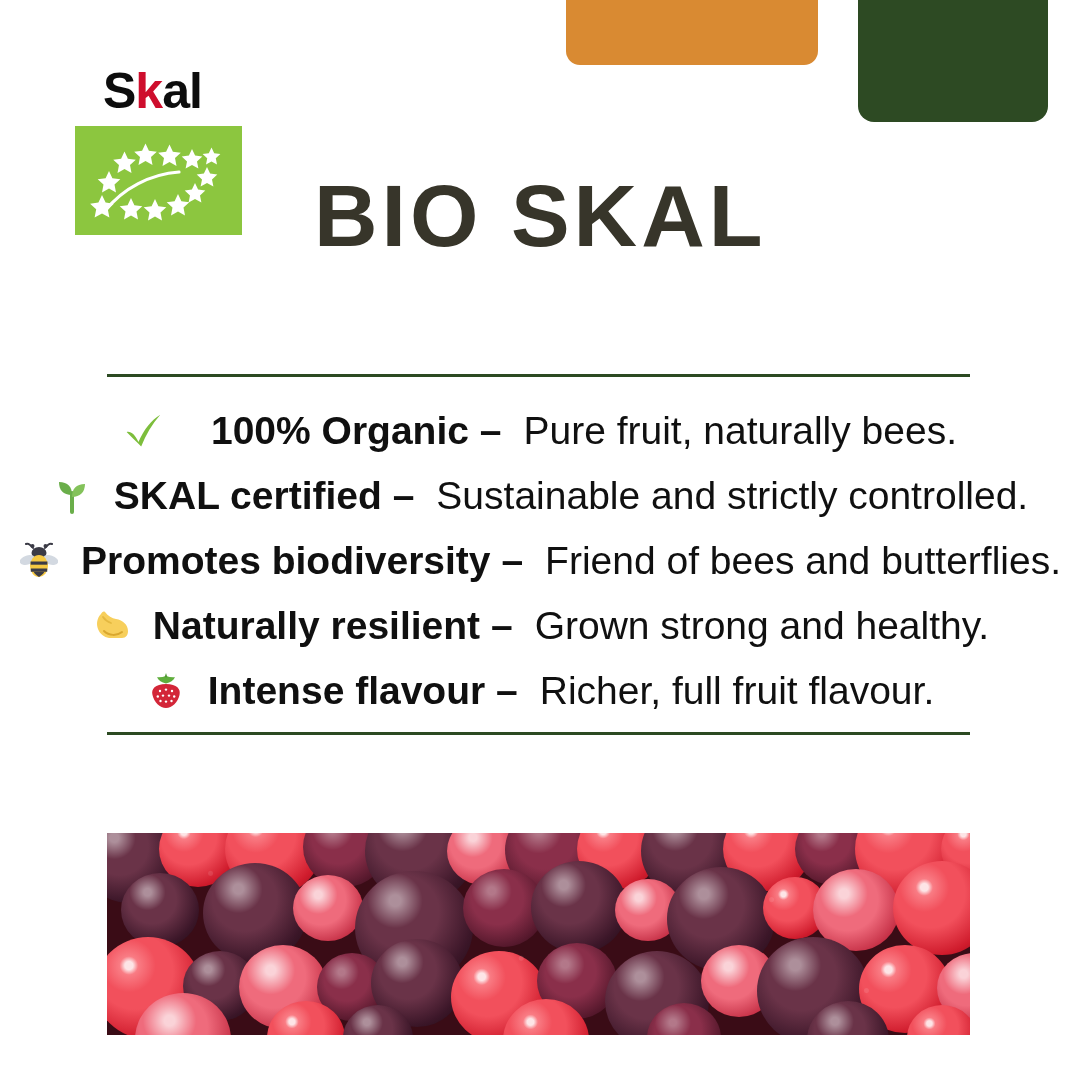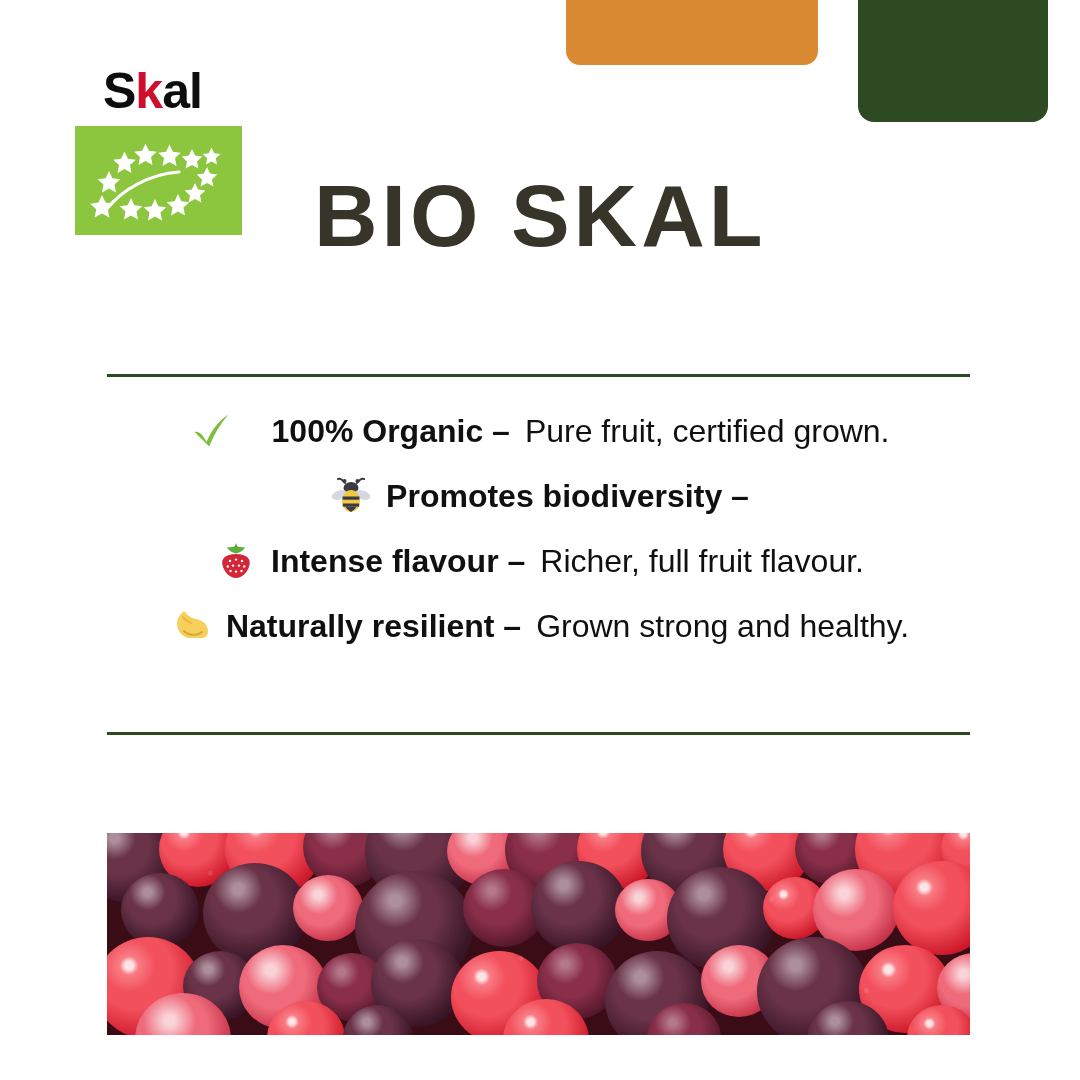--- a/index.html
+++ b/index.html
@@ -116,24 +116,24 @@
     right: 0;
     top: 398px;
     display: flex;
     flex-direction: column;
     align-items: center;
   }
   .benefit-row {
     display: flex;
     align-items: center;
     justify-content: flex-end;
-    gap: 15px;
+    gap: 22px;
     height: 65px;
     color: #101010;
-    font-size: 32px;
+    font-size: 39px;
     line-height: 34px;
     white-space: nowrap;
   }
   .benefit-icon {
     width: 40px;
     height: 40px;
     flex: 0 0 40px;
     display: flex;
     align-items: center;
     justify-content: center;
@@ -240,41 +240,65 @@
 
 <div id="benefits">
 
   <div class="benefit-row" id="benefit-row-0">
     <span class="benefit-icon">
       <svg width="44" height="40" viewBox="0 0 44 40" aria-hidden="true">
         <path d="M4 21 C 9 20, 13 24, 17 32 C 23 18, 31 8, 41 2 C 32 12, 25 24, 20 37 C 14 31, 9 26, 4 21 Z" fill="#7DBE3C"></path>
       </svg>
     </span>
     <span class="benefit-lead">100% Organic –</span>
-    <span class="benefit-rest"> Pure fruit, certified grown.</span>
-  </div>
-
+    <span class="benefit-rest"> Pure fruit, naturally bees.</span>
+  </div>
+
+  <div class="benefit-row" id="benefit-row-1">
+    <span class="benefit-icon">
+      <svg width="34" height="36" viewBox="0 0 34 36" aria-hidden="true">
+        <path d="M17 34 L17 15" stroke="#6AAE4A" stroke-width="4" stroke-linecap="round" fill="none"></path>
+        <path d="M17 17 C 8 17, 4 12, 4 4 C 13 4, 17 9, 17 17 Z" fill="#6AAE4A"></path>
+        <path d="M17 19 C 25 19, 30 14, 30 6 C 21 6, 17 11, 17 19 Z" fill="#83C25A"></path>
+      </svg>
+    </span>
+    <span class="benefit-lead">SKAL certified –</span>
+    <span class="benefit-rest"> Sustainable and strictly controlled.</span>
+  </div>
 
   <div class="benefit-row" id="benefit-row-2">
     <span class="benefit-icon">
       <svg width="38" height="38" viewBox="0 0 38 38" aria-hidden="true">
         <path d="M13 6 C 10 2, 8 1, 6 2" stroke="#3b3b46" stroke-width="2" fill="none" stroke-linecap="round"></path>
         <path d="M25 6 C 28 2, 30 1, 32 2" stroke="#3b3b46" stroke-width="2" fill="none" stroke-linecap="round"></path>
         <circle cx="12.5" cy="4" r="2" fill="#3b3b46"></circle>
         <circle cx="25.5" cy="4" r="2" fill="#3b3b46"></circle>
         <ellipse cx="19" cy="11" rx="7.5" ry="6" fill="#3b3b46"></ellipse>
         <ellipse cx="7.5" cy="18" rx="8" ry="4.6" fill="#cfd6de" opacity="0.92" transform="rotate(-18 7.5 18)"></ellipse>
         <ellipse cx="30.5" cy="18" rx="8" ry="4.6" fill="#cfd6de" opacity="0.92" transform="rotate(18 30.5 18)"></ellipse>
         <ellipse cx="19" cy="24" rx="9" ry="11" fill="#F5C842"></ellipse>
         <path d="M10.6 19.5 h16.8 v3.2 h-16.8 z" fill="#3b3b46"></path>
         <path d="M10.8 26.5 h16.4 v3.2 h-16.4 z" fill="#3b3b46"></path>
         <path d="M19 35 C 16.5 33.4, 14.6 31.6, 13.6 29.7 h10.8 C 23.4 31.6, 21.5 33.4, 19 35 Z" fill="#3b3b46"></path>
       </svg>
     </span>
     <span class="benefit-lead">Promotes biodiversity –</span>
+    <span class="benefit-rest"> Friend of bees and butterflies.</span>
+  </div>
+
+  <div class="benefit-row" id="benefit-row-3">
+    <span class="benefit-icon">
+      <svg width="38" height="38" viewBox="0 0 38 38" aria-hidden="true">
+        <path d="M9 7 C 5 11, 4 17, 6 22 C 8 27, 12 30, 17 31 L 30 31 C 34 31, 36 28, 36 24 C 36 18, 31 13, 24 12 C 20 11.4, 16 9, 13 5 C 11.5 4, 10 5, 9 7 Z" fill="#F7CF5C"></path>
+        <path d="M12 24 C 17 29, 25 29, 30 25" stroke="#d9a72f" stroke-width="2" fill="none" stroke-linecap="round"></path>
+        <path d="M11 10 C 13 13, 16 15, 19 16" stroke="#e4b840" stroke-width="1.8" fill="none" stroke-linecap="round"></path>
+      </svg>
+    </span>
+    <span class="benefit-lead">Naturally resilient –</span>
+    <span class="benefit-rest"> Grown strong and healthy.</span>
   </div>
 
   <div class="benefit-row" id="benefit-row-4">
     <span class="benefit-icon">
       <svg width="34" height="38" viewBox="0 0 34 38" aria-hidden="true">
         <path d="M17 12 C 6 12, 2 17, 3.5 23 C 5 30, 11 36, 17 36 C 23 36, 29 30, 30.5 23 C 32 17, 28 12, 17 12 Z" fill="#D32638"></path>
         <path d="M17 4 C 14 5, 11 5.6, 8 5.2 C 9.6 8.4, 12.6 10.6, 17 11.4 C 21.4 10.6, 24.4 8.4, 26 5.2 C 23 5.6, 20 5, 17 4 Z" fill="#5FAE3C"></path>
         <path d="M17 1 L18.4 5.2 L15.6 5.2 Z" fill="#4E9732"></path>
         <g fill="#ffffff">
           <circle cx="11" cy="19" r="1.2"></circle>
@@ -287,32 +311,20 @@
             <circle cx="11.5" cy="29" r="1.2"></circle>
             <circle cx="17" cy="29.6" r="1.2"></circle>
           <circle cx="22.5" cy="29" r="1.2"></circle>
         </g>
       </svg>
     </span>
     <span class="benefit-lead">Intense flavour –</span>
     <span class="benefit-rest"> Richer, full fruit flavour.</span>
   </div>
 
-  <div class="benefit-row" id="benefit-row-3">
-    <span class="benefit-icon">
-      <svg width="38" height="38" viewBox="0 0 38 38" aria-hidden="true">
-        <path d="M9 7 C 5 11, 4 17, 6 22 C 8 27, 12 30, 17 31 L 30 31 C 34 31, 36 28, 36 24 C 36 18, 31 13, 24 12 C 20 11.4, 16 9, 13 5 C 11.5 4, 10 5, 9 7 Z" fill="#F7CF5C"></path>
-        <path d="M12 24 C 17 29, 25 29, 30 25" stroke="#d9a72f" stroke-width="2" fill="none" stroke-linecap="round"></path>
-        <path d="M11 10 C 13 13, 16 15, 19 16" stroke="#e4b840" stroke-width="1.8" fill="none" stroke-linecap="round"></path>
-      </svg>
-    </span>
-    <span class="benefit-lead">Naturally resilient –</span>
-    <span class="benefit-rest"> Grown strong and healthy.</span>
-  </div>
-
 </div>
 
 <div id="berry-photo">
   <div class="berry-canvas">
 
     <div class="berry b-dark" style="left:-24px;  top:-18px; width:92px;  height:88px;"></div>
     <div class="berry b-red" style="left:52px;   top:-22px; width:78px;  height:76px;"></div>
     <div class="berry b-red" style="left:118px;  top:-30px; width:96px;  height:92px;"></div>
     <div class="berry b-plum" style="left:196px;  top:-26px; width:84px;  height:80px;"></div>
     <div class="berry b-dark" style="left:258px;  top:-34px; width:110px; height:104px;"></div>

